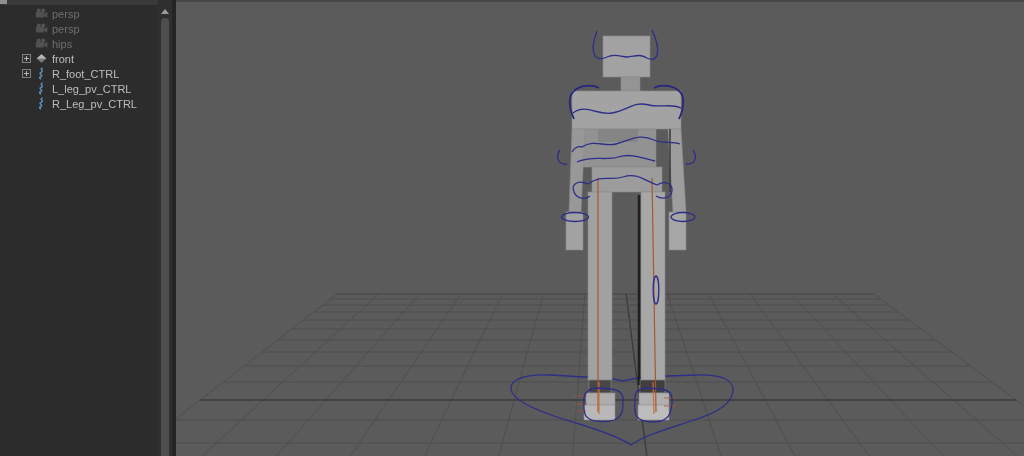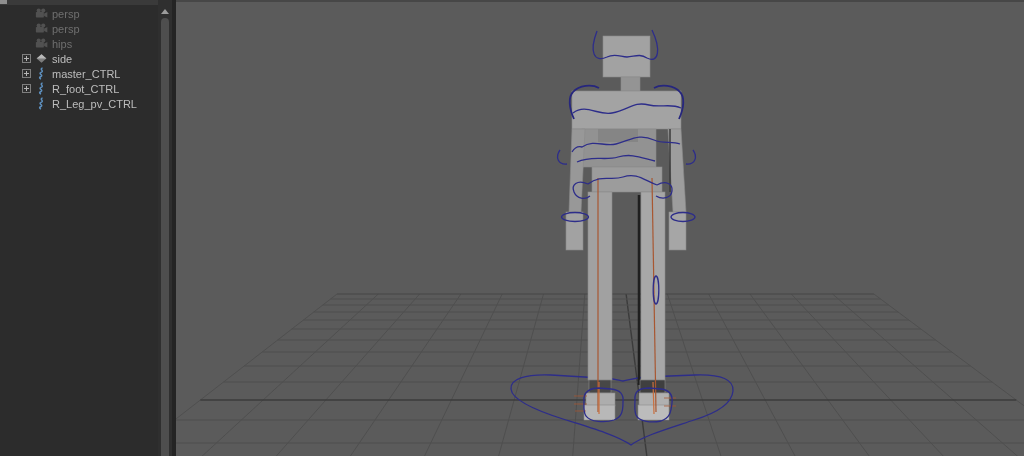--- a/index.html
+++ b/index.html
@@ -97,39 +97,39 @@
           <span>hips</span>
         </div>
         <div class="row">
           <div class="slot expand"></div>
           <span class="oicon">
             <svg viewBox="0 0 12 12">
               <path d="M6 2 L10.5 6 L6 10 L1.5 6 Z" fill="#7d7d7d"></path>
               <path d="M6 2 L10.5 6 L1.5 6 Z" fill="#b8b8b8"></path>
             </svg>
           </span>
-          <span>side</span>
+          <span>front</span>
         </div>
         <div class="row">
           <div class="slot expand"></div>
           <span class="oicon">
             <svg viewBox="0 0 12 12">
               <path d="M7 0.8 C3.5 2.2 9 3.6 5.6 5 C2.5 6.3 8.5 7.6 5.2 9 C3 10 5.5 11.2 5.5 11.2" fill="none" stroke="#5d8fbe" stroke-width="1.4"></path>
             </svg>
           </span>
-          <span>master_CTRL</span>
-        </div>
-        <div class="row">
-          <div class="slot expand"></div>
+          <span>R_foot_CTRL</span>
+        </div>
+        <div class="row">
+          <div class="slot"></div>
           <span class="oicon">
             <svg viewBox="0 0 12 12">
               <path d="M7 0.8 C3.5 2.2 9 3.6 5.6 5 C2.5 6.3 8.5 7.6 5.2 9 C3 10 5.5 11.2 5.5 11.2" fill="none" stroke="#5d8fbe" stroke-width="1.4"></path>
             </svg>
           </span>
-          <span>R_foot_CTRL</span>
+          <span>L_leg_pv_CTRL</span>
         </div>
         <div class="row">
           <div class="slot"></div>
           <span class="oicon">
             <svg viewBox="0 0 12 12">
               <path d="M7 0.8 C3.5 2.2 9 3.6 5.6 5 C2.5 6.3 8.5 7.6 5.2 9 C3 10 5.5 11.2 5.5 11.2" fill="none" stroke="#5d8fbe" stroke-width="1.4"></path>
             </svg>
           </span>
           <span>R_Leg_pv_CTRL</span>
         </div>

